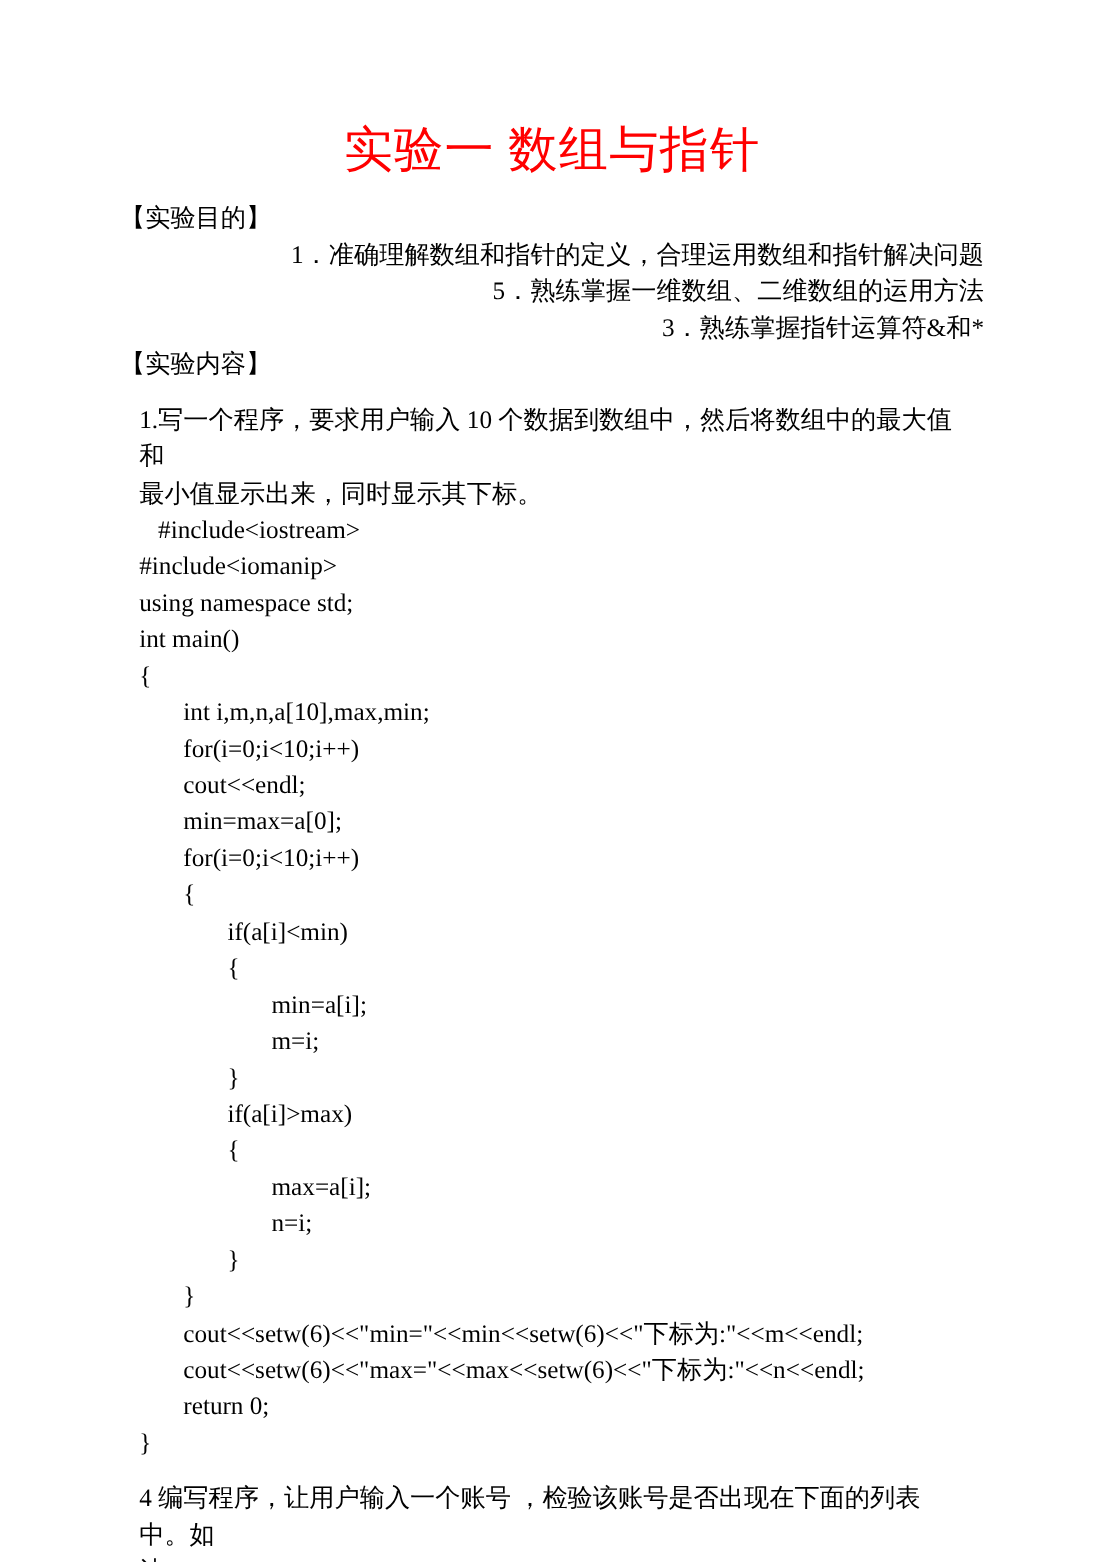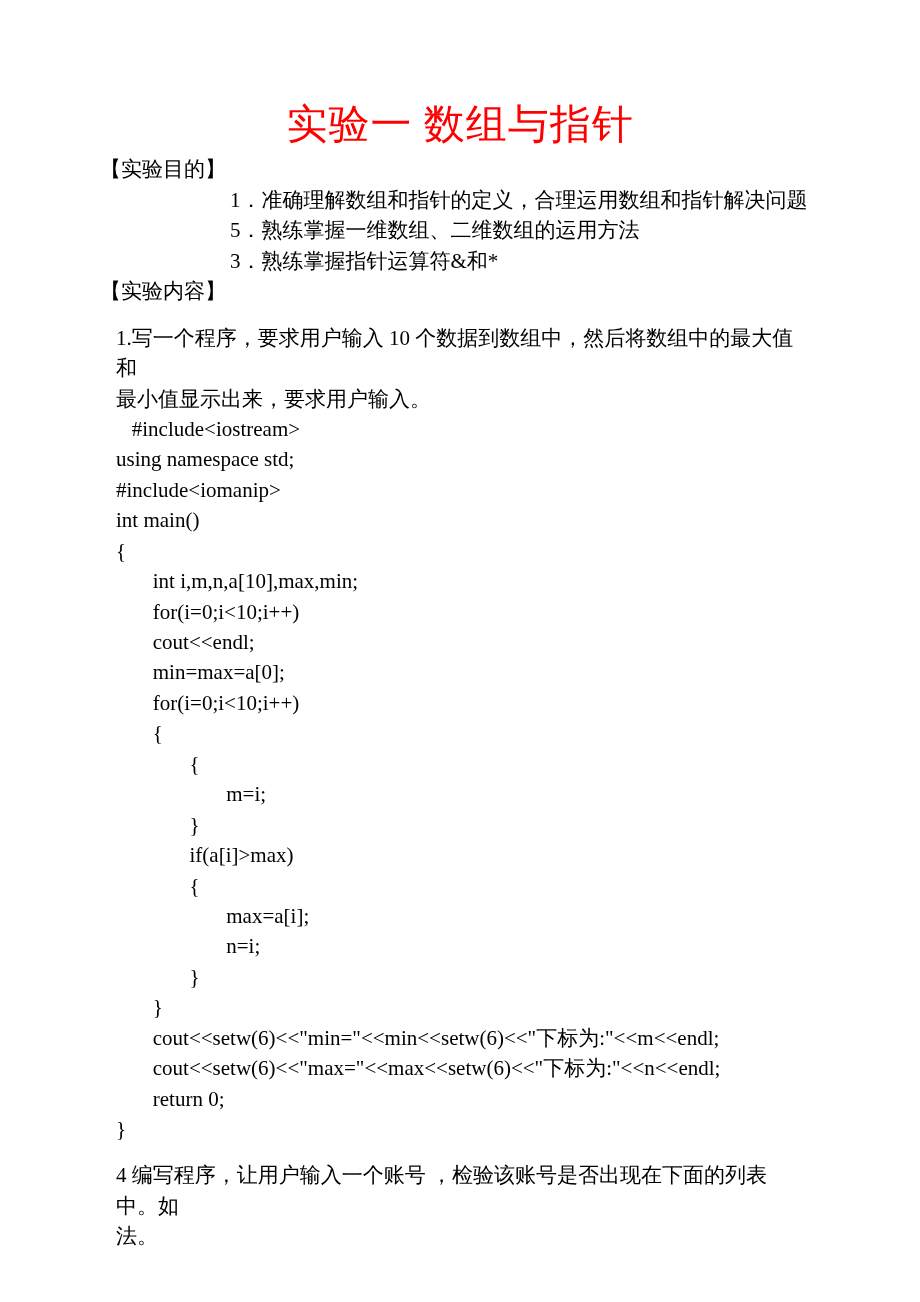--- a/index.html
+++ b/index.html
@@ -15,33 +15,34 @@
     width: 920px;
     font-size: 21px;
     line-height: 1.45;
     color: #000000;
   }
   .title {
     text-align: center;
     font-size: 41px;
     color: #ff0000;
     font-family: "SimSun", "宋体", serif;
-    margin-bottom: 0;
+    margin-bottom: 12px;
     letter-spacing: 1px;
   }
   .section-header {
     color: #000000;
     font-size: 21px;
   }
   .objectives {
     margin-left: 0;
     padding-left: 0;
   }
   .objective-item {
     padding-left: 130px;
+    text-align: right;
   }
   .content-block {
     margin: 16px;
   }
   .code-line {
     font-family: "Times New Roman", serif;
     font-size: 21px;
     white-space: pre;
   }
   .cn {
@@ -63,34 +64,36 @@
   <div class="objectives">
     <div class="objective-item cn">1．准确理解数组和指针的定义，合理运用数组和指针解决问题</div>
     <div class="objective-item cn">5．熟练掌握一维数组、二维数组的运用方法</div>
     <div class="objective-item cn">3．熟练掌握指针运算符&amp;和*</div>
   </div>
 
   <div class="section-header">【实验内容】</div>
 
   <div class="content-block">
     <div class="cn">   1.写一个程序，要求用户输入 10 个数据到数组中，然后将数组中的最大值和</div>
-    <div class="cn">最小值显示出来，要求用户输入。</div>
+    <div class="cn">最小值显示出来，同时显示其下标。</div>
 
     <div class="code-line">   #include&lt;iostream&gt;</div>
+    <div class="code-line">#include&lt;iomanip&gt;</div>
     <div class="code-line">using namespace std;</div>
-    <div class="code-line">#include&lt;iomanip&gt;</div>
     <div class="code-line">int main()</div>
     <div class="code-line">{</div>
     <div class="code-line">       int i,m,n,a[10],max,min;</div>
     <div class="code-line">       for(i=0;i&lt;10;i++)</div>
     <div class="code-line">       cout&lt;&lt;endl;</div>
     <div class="code-line">       min=max=a[0];</div>
     <div class="code-line">       for(i=0;i&lt;10;i++)</div>
     <div class="code-line">       {</div>
+    <div class="code-line">              if(a[i]&lt;min)</div>
     <div class="code-line">              {</div>
+    <div class="code-line">                     min=a[i];</div>
     <div class="code-line">                     m=i;</div>
     <div class="code-line">              }</div>
     <div class="code-line">              if(a[i]&gt;max)</div>
     <div class="code-line">              {</div>
     <div class="code-line">                     max=a[i];</div>
     <div class="code-line">                     n=i;</div>
     <div class="code-line">              }</div>
     <div class="code-line">       }</div>
 
     <div class="code-line"><span class="en">       cout&lt;&lt;setw(6)&lt;&lt;"min="&lt;&lt;min&lt;&lt;setw(6)&lt;&lt;"</span><span class="cn">下标为</span><span class="en">:"&lt;&lt;m&lt;&lt;endl;</span></div>

